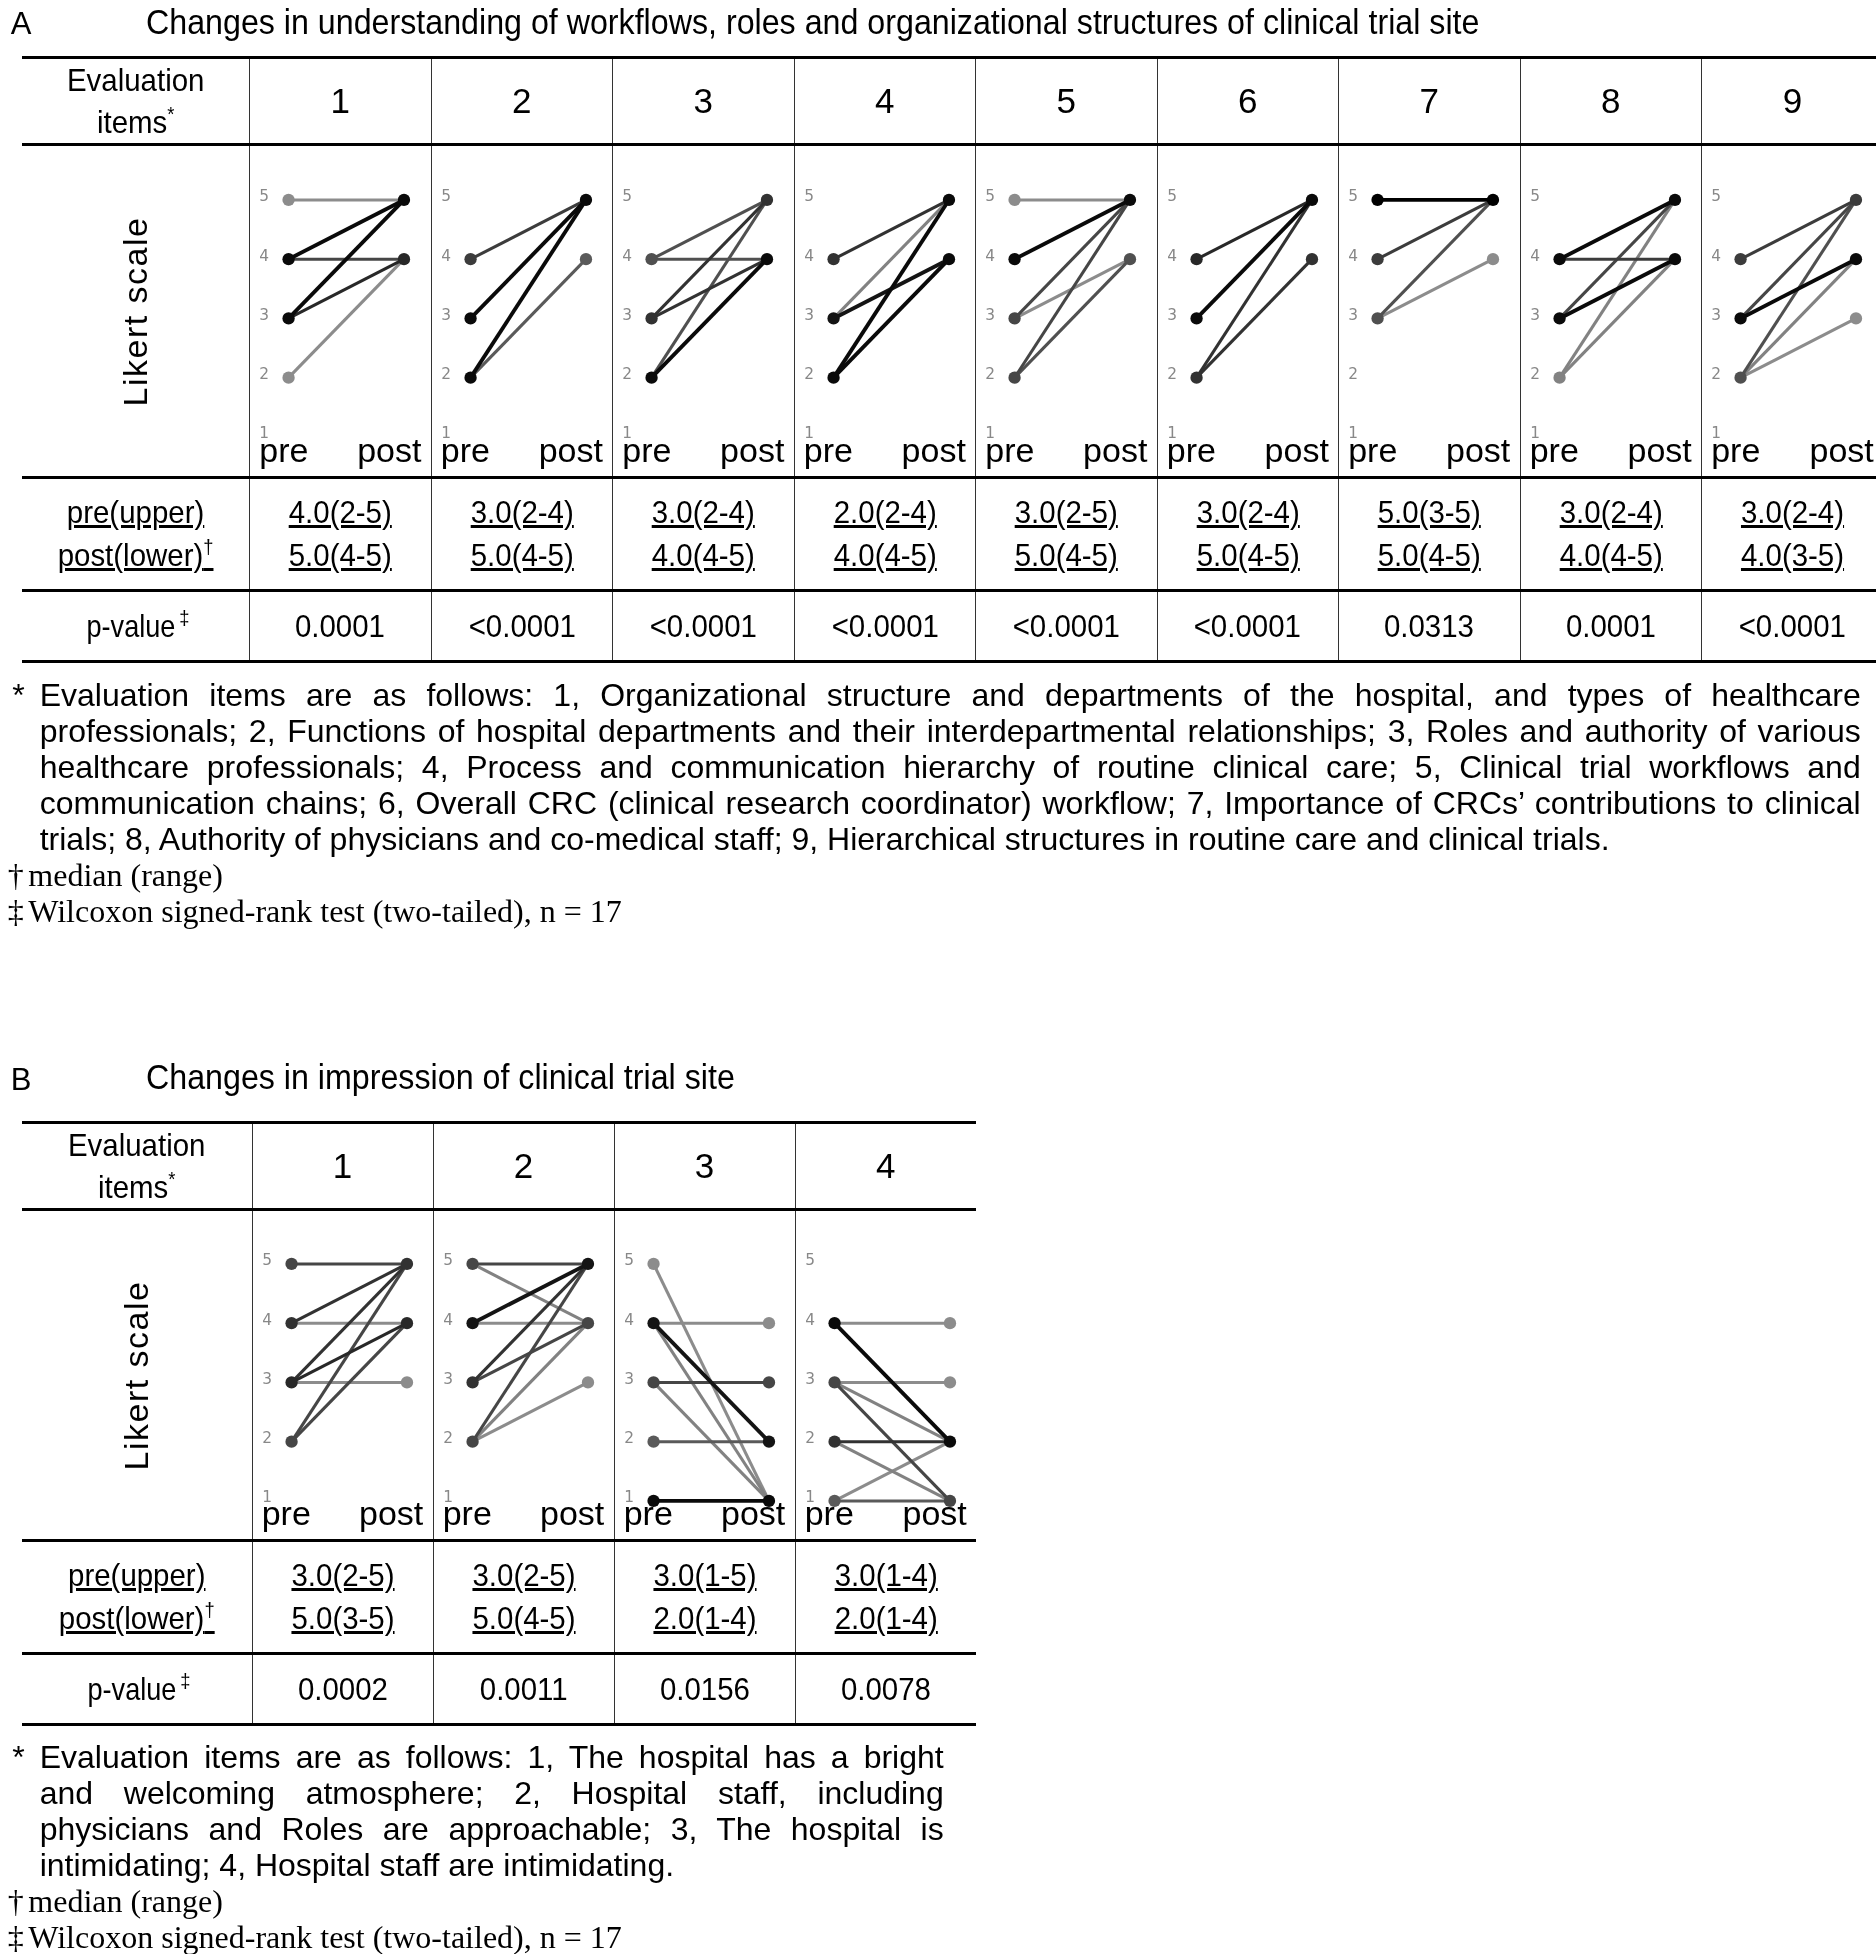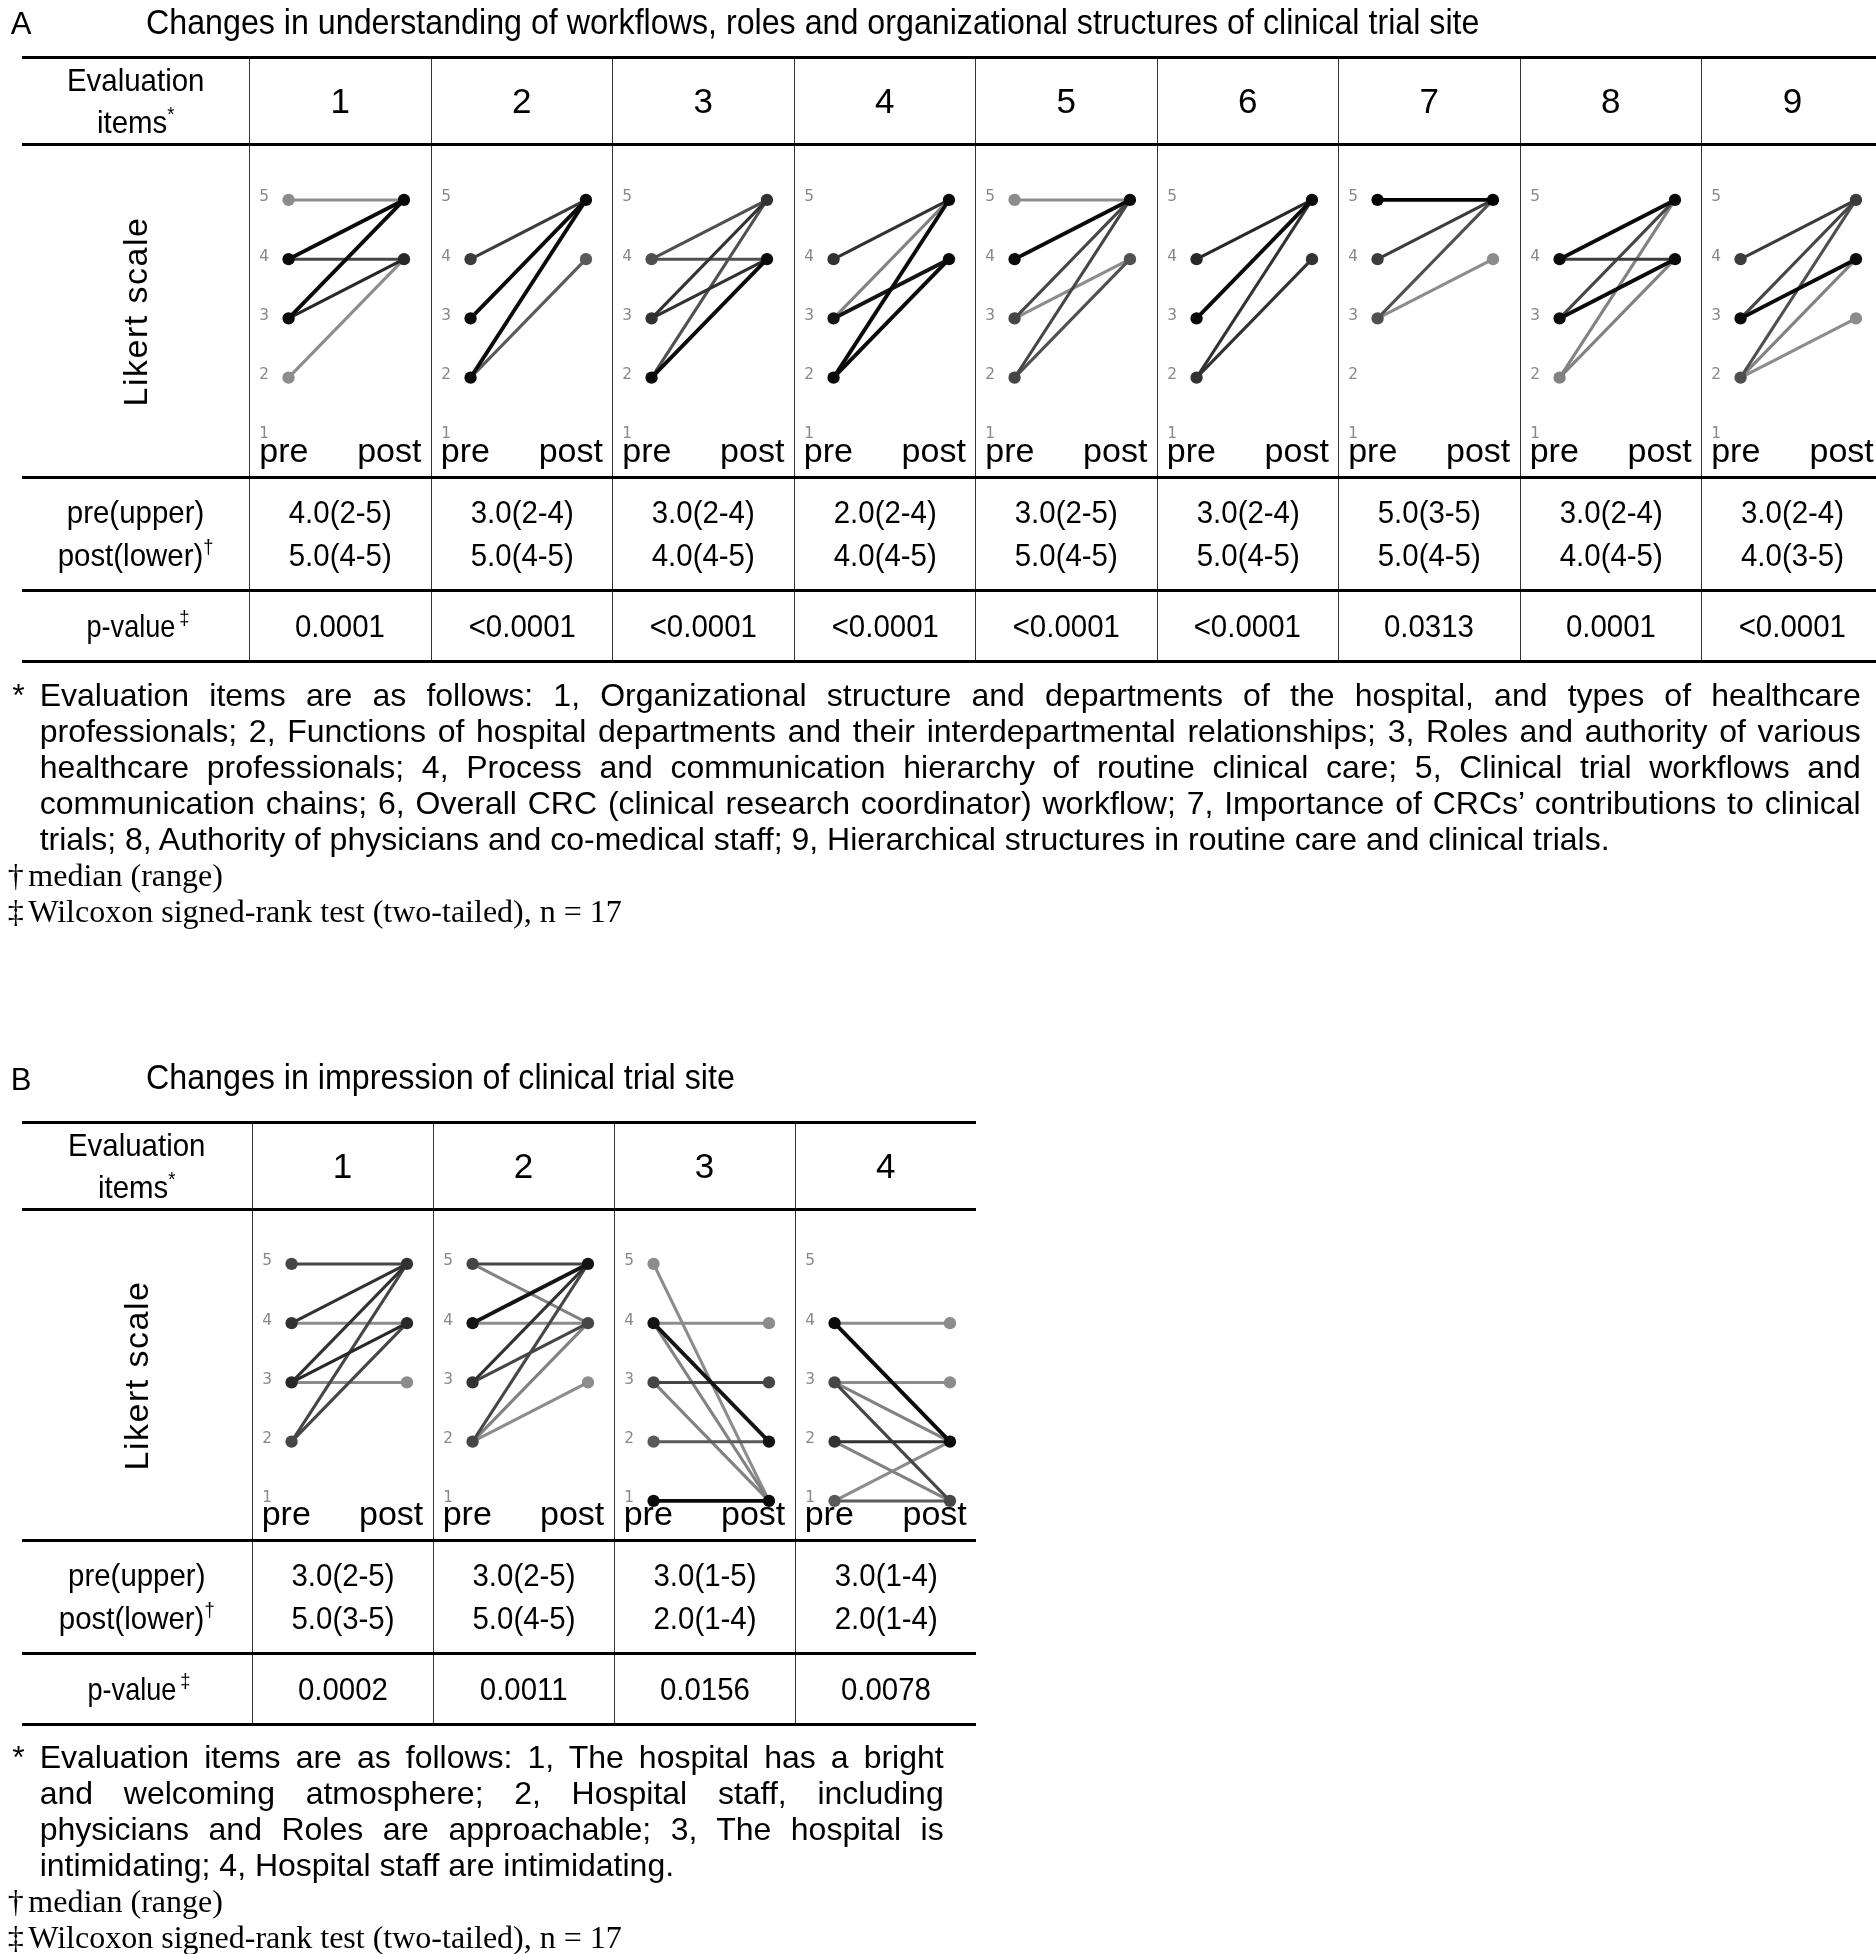--- a/index.html
+++ b/index.html
@@ -10,21 +10,21 @@
   table.grid { position: absolute; left: 22px; border-collapse: collapse; table-layout: fixed; }
   table.grid td { border-left: 1.5px solid #333; padding: 0; text-align: center; vertical-align: middle; }
   table.grid td:first-child { border-left: none; }
   table.grid tr.row-head td { border-top: 3.9px solid #000; border-bottom: 3.9px solid #000; }
   table.grid tr.row-plot td { border-bottom: 3.9px solid #000; }
   table.grid tr.row-stat td { border-bottom: 3.9px solid #000; }
   table.grid tr.row-p td { border-bottom: 3.9px solid #000; text-decoration: underline; }
   .hdr-label { font-size: 32px; line-height: 42px; transform: scaleX(0.92); display: inline-block; }
   .hdr-num { font-size: 35px; }
   .likert-label { display: inline-block; transform: rotate(-90deg); font-size: 34px; letter-spacing: 1.5px; white-space: nowrap; }
-  .stat-cell { font-size: 32px; line-height: 43px; }
+  .stat-cell { font-size: 32px; line-height: 43px; text-decoration: underline; }
   .stat-cell span { display: block; transform: scaleX(0.92); }
   .p-cell { font-size: 32px; }
   .p-cell span { display: inline-block; transform: scaleX(0.92); }
   sup { font-size: 20px; vertical-align: super; line-height: 0; }
   .plot-cell { position: relative; }
   .plot-cell svg { display: block; }
   .prepost { position: absolute; bottom: 6.2px; left: 0; right: 0; font-size: 34px; display: flex; justify-content: space-between; padding: 0 9.2px; gap: 32px; }
   .footnotes { position: absolute; font-size: 32px; line-height: 36px; }
   .fn-line { position: relative; padding-left: 32px; text-align: justify; }
   .fn-mark { position: absolute; left: 4.6px; top: 0; }

